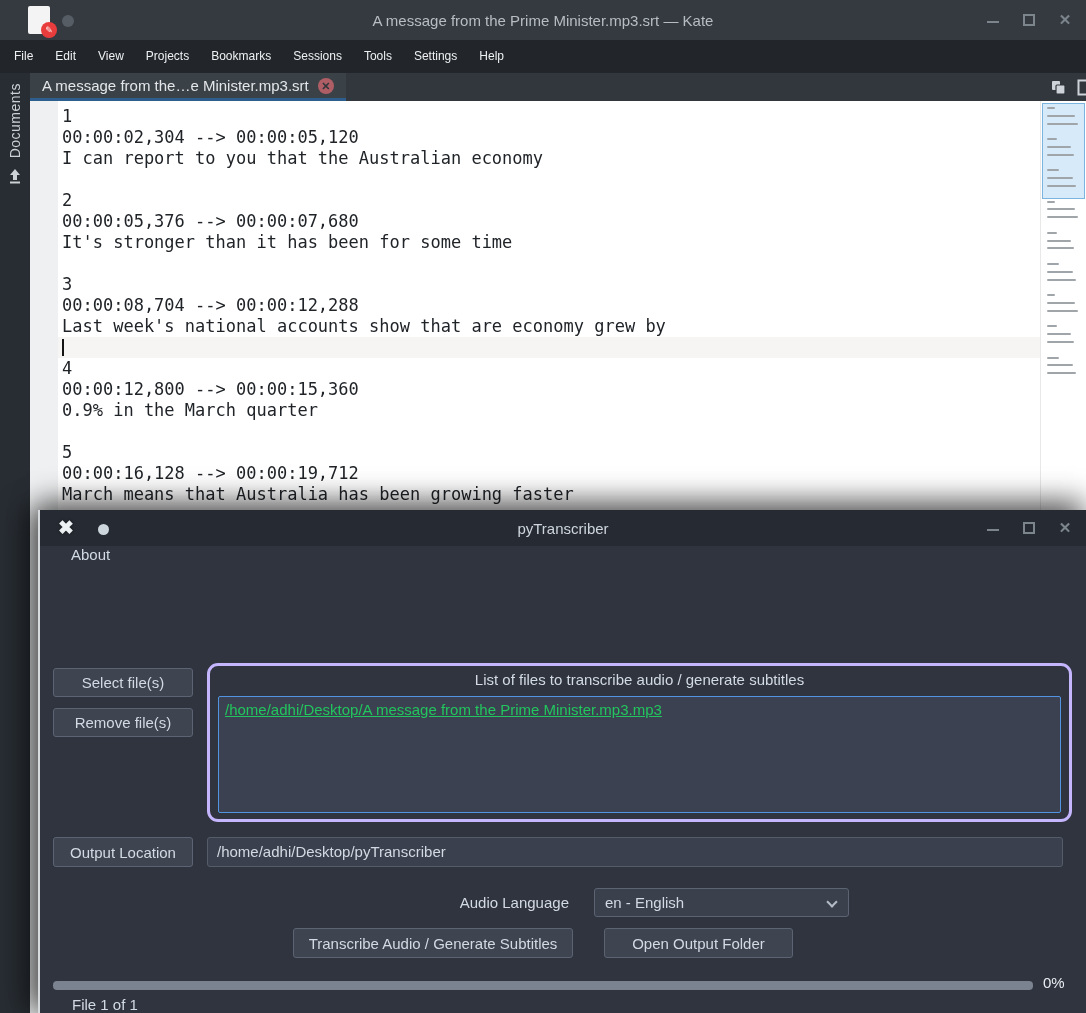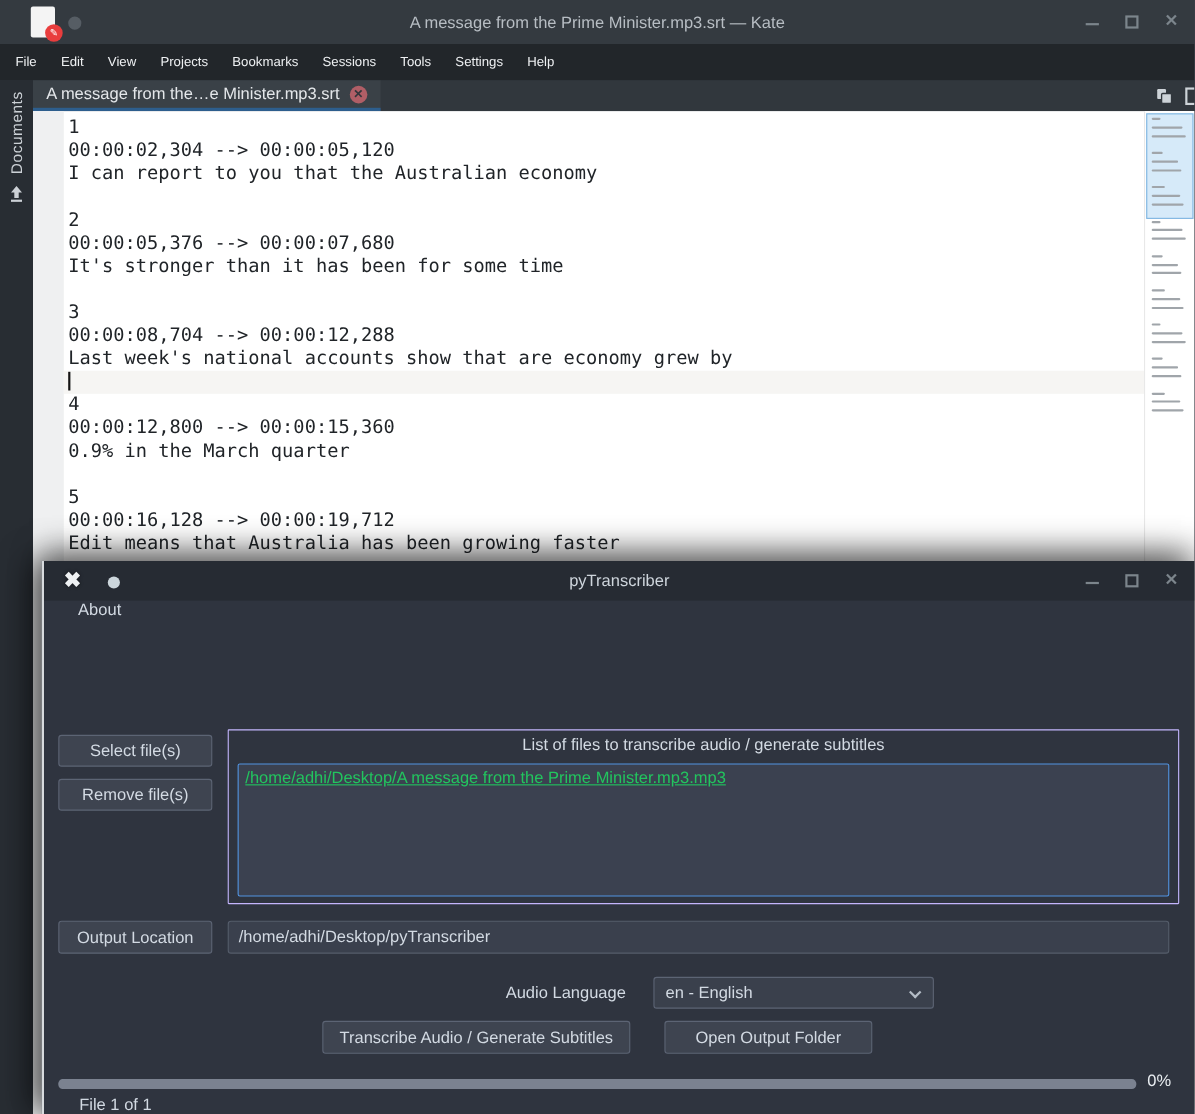--- a/index.html
+++ b/index.html
@@ -94,21 +94,21 @@
     color:#d3dae3; font-size:15px;
   }
   .btn-select   { left:13px; top:83px;  width:140px; height:29px; }
   .btn-remove   { left:13px; top:123px; width:140px; height:29px; }
   .btn-output   { left:13px; top:252px; width:140px; height:30px; }
   .btn-transcribe { left:253px; top:343px; width:280px; height:30px; }
   .btn-openfolder { left:564px; top:343px; width:189px; height:30px; }
 
   .groupbox {
     position:absolute; left:167px; top:78px; width:865px; height:159px;
-    border:1px solid #c4b5fd; border-radius:1px;
+    border:3px solid #c4b5fd; border-radius:11px;
   }
   .groupbox-title { text-align:center; color:#d3dae3; font-size:15px; margin-top:5px; }
   .file-list {
     position:absolute; left:8px; right:8px; top:30px; bottom:6px;
     background:#3b4150; border:1px solid #5294e2; border-radius:2px; padding:4px 6px;
   }
   .file-item { color:#22c55e; font-size:15px; text-decoration:underline; display:inline-block; }
 
   .output-field {
     position:absolute; left:167px; top:252px; width:856px; height:30px;
@@ -204,21 +204,21 @@
               <div class="line">3</div>
               <div class="line">00:00:08,704 --&gt; 00:00:12,288</div>
               <div class="line">Last week's national accounts show that are economy grew by</div>
               <div class="line current"></div>
               <div class="line">4</div>
               <div class="line">00:00:12,800 --&gt; 00:00:15,360</div>
               <div class="line">0.9% in the March quarter</div>
               <div class="line"></div>
               <div class="line">5</div>
               <div class="line">00:00:16,128 --&gt; 00:00:19,712</div>
-              <div class="line">Edit means that Australia has been growing faster</div>
+              <div class="line">March means that Australia has been growing faster</div>
             </div>
           <div class="minimap">
             <div class="mm-view"></div>
             <div class="mm-lines">
                 <div class="mm-line" style="width: 8px;"></div>
                 <div class="mm-line" style="width: 28px;"></div>
                 <div class="mm-line" style="width: 31px;"></div>
                 <div style="height: 7.8px;"></div>
                 <div class="mm-line" style="width: 10px;"></div>
                 <div class="mm-line" style="width: 24px;"></div>

